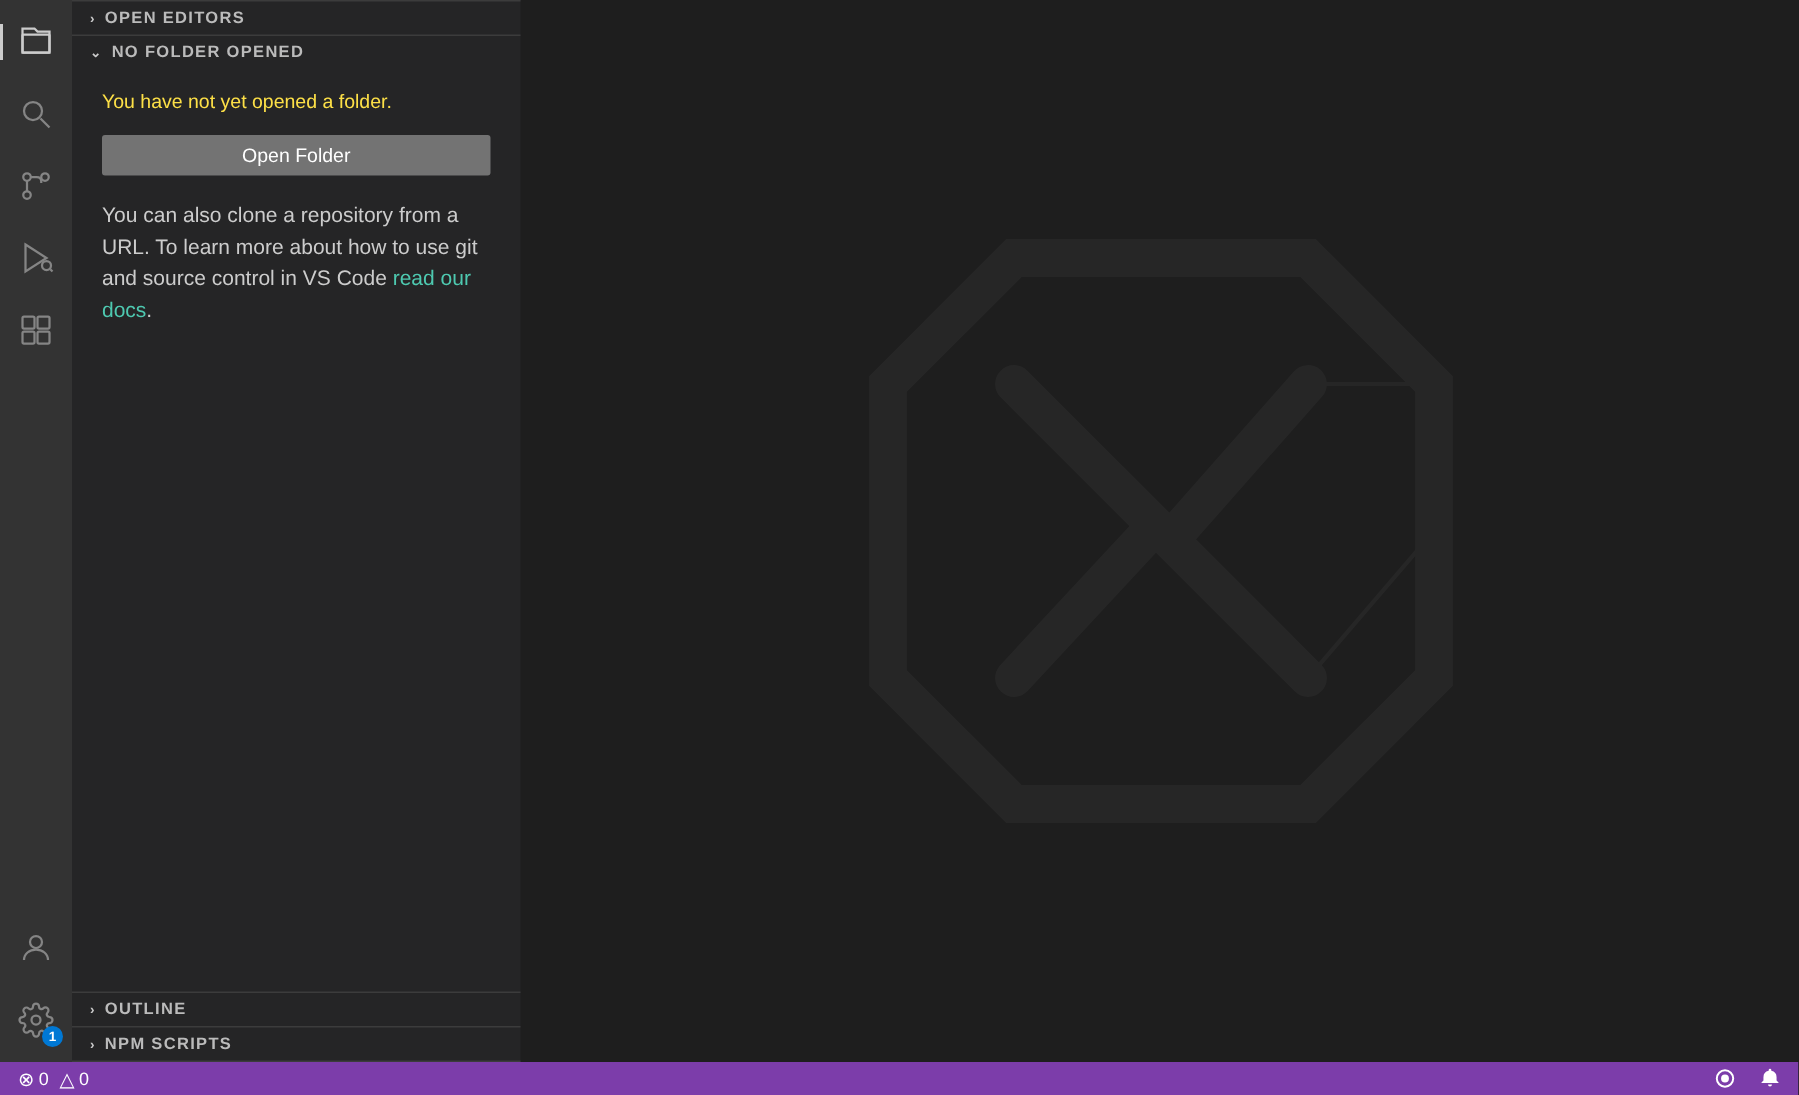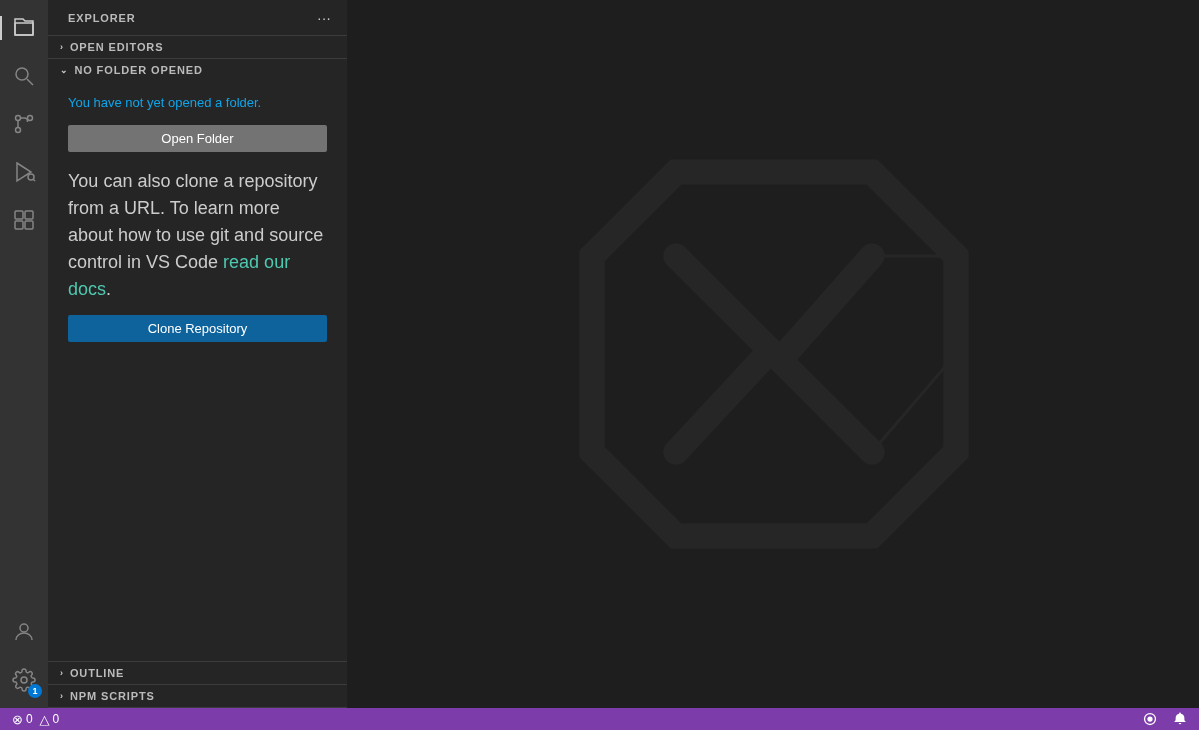--- a/index.html
+++ b/index.html
@@ -145,21 +145,21 @@
       background: #3c3c3c;
       margin: 0;
     }
 
     .no-folder-content {
       padding: 12px 20px;
     }
 
     .no-folder-text {
       font-size: 13px;
-      color: #0ea5e9;
+      color: #fde047;
       line-height: 1.5;
       margin-bottom: 12px;
     }
 
     .btn-primary {
       display: block;
       width: 100%;
       padding: 6px 12px;
       background: #0e639c;
       color: #ffffff;
@@ -170,21 +170,21 @@
       text-align: center;
       margin-bottom: 16px;
     }
 
     .btn-primary.open-folder {
       background: #737373;
       margin-bottom: 16px;
     }
 
     .description-text {
-      font-size: 18px;
+      font-size: 14px;
       color: #cccccc;
       line-height: 1.5;
       margin-bottom: 12px;
     }
 
     .link-text {
       color: #4ec9b0;
       cursor: pointer;
       text-decoration: none;
     }
@@ -319,26 +319,20 @@
       <svg width="24" height="24" viewBox="0 0 24 24" fill="none">
         <circle cx="12" cy="12" r="3" stroke="currentColor" stroke-width="1.5"></circle>
         <path d="M19.4 15a1.65 1.65 0 0 0 .33 1.82l.06.06a2 2 0 1 1-2.83 2.83l-.06-.06a1.65 1.65 0 0 0-1.82-.33 1.65 1.65 0 0 0-1 1.51V21a2 2 0 1 1-4 0v-.09A1.65 1.65 0 0 0 9 19.4a1.65 1.65 0 0 0-1.82.33l-.06.06a2 2 0 1 1-2.83-2.83l.06-.06A1.65 1.65 0 0 0 4.68 15a1.65 1.65 0 0 0-1.51-1H3a2 2 0 1 1 0-4h.09A1.65 1.65 0 0 0 4.6 9a1.65 1.65 0 0 0-.33-1.82l-.06-.06a2 2 0 1 1 2.83-2.83l.06.06A1.65 1.65 0 0 0 9 4.68a1.65 1.65 0 0 0 1-1.51V3a2 2 0 1 1 4 0v.09a1.65 1.65 0 0 0 1 1.51 1.65 1.65 0 0 0 1.82-.33l.06-.06a2 2 0 1 1 2.83 2.83l-.06.06A1.65 1.65 0 0 0 19.4 9a1.65 1.65 0 0 0 1.51 1H21a2 2 0 1 1 0 4h-.09a1.65 1.65 0 0 0-1.51 1z" stroke="currentColor" stroke-width="1.5" fill="none"></path>
       </svg>
       <div class="badge">1</div>
     </div>
   </div>
 
   <div class="sidebar">
 
-    <div class="sidebar-header">
-      <span class="sidebar-title">EXPLORER</span>
-      <div class="sidebar-header-actions">
-        <div class="sidebar-header-btn">···</div>
-      </div>
-    </div>
 
     <div class="section-divider"></div>
 
     <div class="section-header">
       <span class="chevron">›</span>
       <span>OPEN EDITORS</span>
     </div>
 
     <div class="section-divider"></div>
 
@@ -346,21 +340,20 @@
       <span class="chevron" style="transform: rotate(0deg); display:inline-block;">⌄</span>
       <span>NO FOLDER OPENED</span>
     </div>
 
     <div class="no-folder-content">
       <p class="no-folder-text">You have not yet opened a folder.</p>
       <button class="btn-primary open-folder">Open Folder</button>
       <p class="description-text">
         <span>You can also clone a repository from a URL. To learn more about how to use git and source control in VS Code </span><a class="link-text">read our docs</a><span>.</span>
       </p>
-      <button class="btn-clone">Clone Repository</button>
     </div>
 
     <div class="sidebar-bottom">
       <div class="section-divider"></div>
       <div class="section-header">
         <span class="chevron">›</span>
         <span>OUTLINE</span>
       </div>
       <div class="section-divider"></div>
       <div class="section-header">

